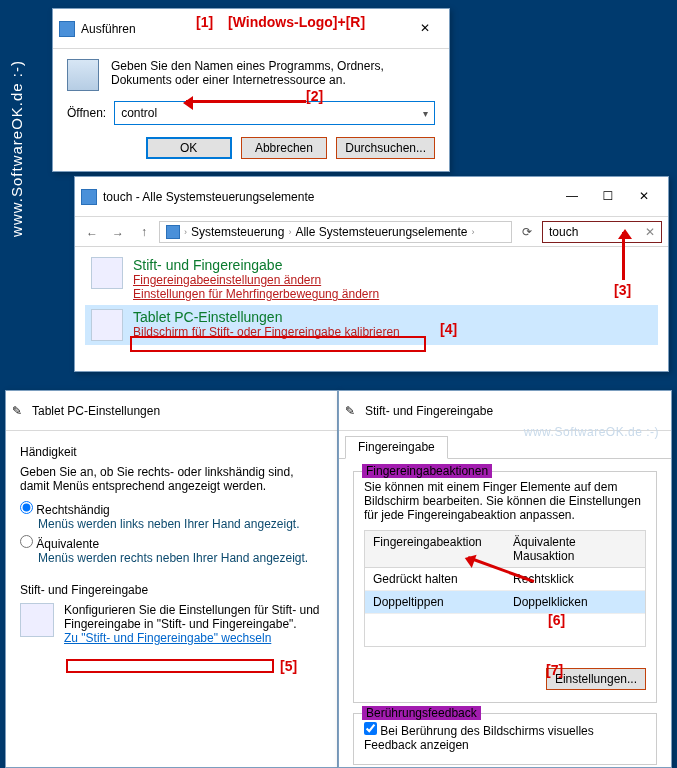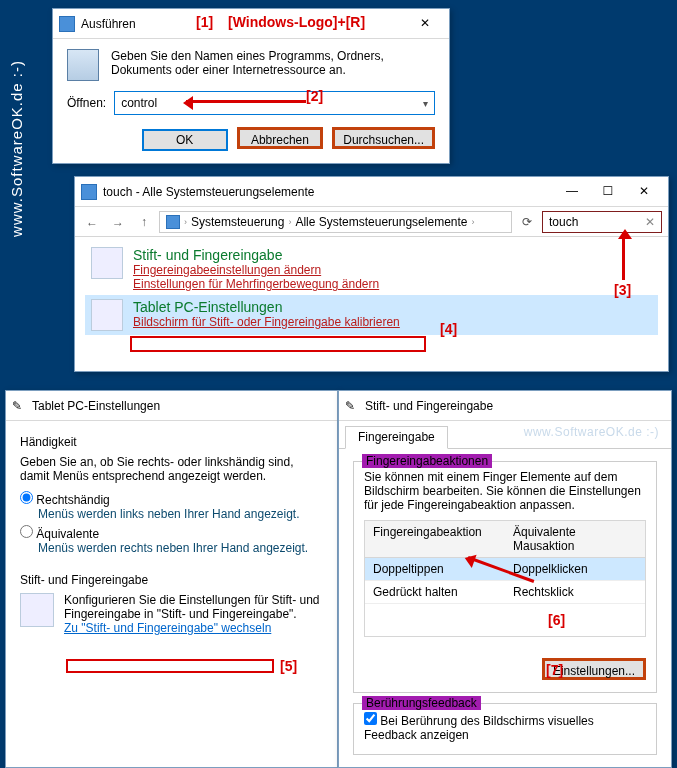--- a/index.html
+++ b/index.html
@@ -4,27 +4,27 @@
 <style>
 * { box-sizing: border-box; margin: 0; padding: 0; font-family: "Segoe UI", Tahoma, sans-serif; }
 body { width: 677px; height: 768px; background: #003a6e; position: relative; overflow: hidden; }
 
 
 .side-watermark { position: absolute; left: 8px; top: 60px; color: #fff; font-size: 15px;
   writing-mode: vertical-rl; transform: rotate(180deg); letter-spacing: 1px; }
 
 
 .win { position: absolute; background: #fff; border: 1px solid #7c9ebf; box-shadow: 2px 2px 6px rgba(0,0,0,.25); }
-.titlebar { height: 30px; background: #fff; display: flex; align-items: center; padding: 0 6px; border-bottom: 1px solid #d9d9d9; font-size: 12px; }
+.titlebar { height: 40px; background: #fff; display: flex; align-items: center; padding: 0 6px; border-bottom: 1px solid #d9d9d9; font-size: 12px; }
 .titlebar .ico { width: 16px; height: 16px; margin-right: 6px; background:#4a90d9; border:1px solid #2a70b9; }
 .titlebar .ttl { flex: 1; }
 .titlebar .wbtn { width: 36px; height: 20px; text-align: center; line-height: 18px; font-size: 12px; cursor: pointer; }
 
 .btn { display: inline-block; min-width: 86px; height: 22px; line-height: 20px; font-size: 12px;
-  text-align: center; background: #e1e1e1; border: 3px solid #c2410c; cursor: pointer; margin-left: 6px; padding: 0 8px; }
+  text-align: center; background: #e1e1e1; border: 1px solid #c2410c; cursor: pointer; margin-left: 6px; padding: 0 8px; }
 .btn.primary { border: 2px solid #0078d7; line-height: 18px; }
 
 
 #run { left: 52px; top: 8px; width: 398px; }
 #run .body { padding: 10px 14px 12px; font-size: 12px; }
 #run .prompt-row { display: flex; gap: 12px; margin-bottom: 10px; }
 #run .run-icon { width: 32px; height: 32px; border: 1px solid #5a7fa5; background: linear-gradient(#d7e6f5,#b6cde4); }
 #run .open-row { display: flex; align-items: center; gap: 8px; }
 #run .combo { flex: 1; height: 24px; border: 1px solid #0078d7; display: flex; align-items: center; padding: 0 6px; font-size: 12px; position: relative; }
 #run .combo .caret { position: absolute; right: 6px; font-size: 10px; color: #555; }
@@ -202,27 +202,27 @@
   <div class="wm2" style="right:12px; top:34px">www.SoftwareOK.de :-)</div>
   <div class="content">
     <div class="fieldset">
       <span class="legend">Fingereingabeaktionen</span>
       <div>Sie können mit einem Finger Elemente auf dem Bildschirm bearbeiten. Sie können die Einstellungen für jede Fingereingabeaktion anpassen.</div>
       <div class="action-table">
         <div class="hdr">
           <div class="cell">Fingereingabeaktion</div>
           <div class="cell">Äquivalente Mausaktion</div>
         </div>
+        <div class="row">
+          <div class="cell">Gedrückt halten</div>
+          <div class="cell">Rechtsklick</div>
+        </div>
         <div class="row sel">
           <div class="cell">Doppeltippen</div>
           <div class="cell">Doppelklicken</div>
-        </div>
-        <div class="row">
-          <div class="cell">Gedrückt halten</div>
-          <div class="cell">Rechtsklick</div>
         </div>
         <div style="height:32px"></div>
       </div>
       <div class="right-align">
         <span class="btn">Einstellungen...</span>
       </div>
     </div>
     <div class="fieldset">
       <span class="legend">Berührungsfeedback</span>
       <label>

